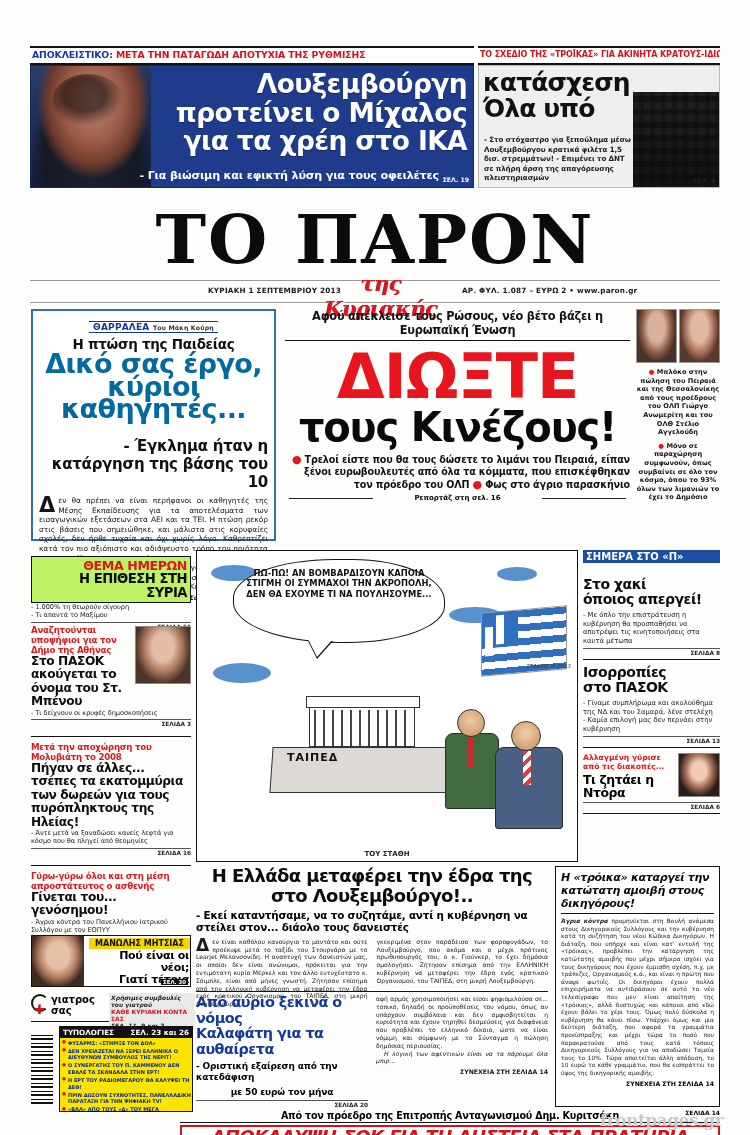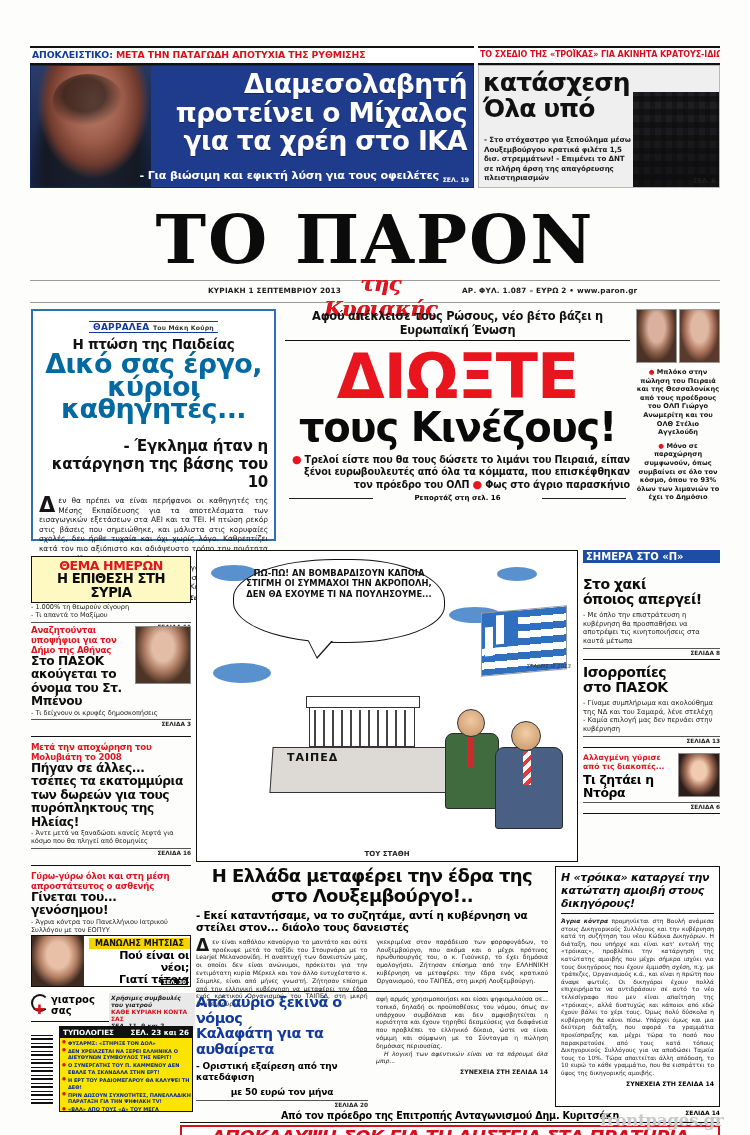--- a/index.html
+++ b/index.html
@@ -137,21 +137,21 @@
   .rt-ph{width:41px;height:52px;border:1px solid #999;}
   .rt-ph.a{background:radial-gradient(ellipse at 50% 34%,#d9b19c 0 30%,#8d6048 52%,#4a3226 70%),linear-gradient(180deg,#cfcfcf,#8e8e8e);}
   .rt-ph.b{background:radial-gradient(ellipse at 50% 34%,#e0b9a2 0 30%,#a9705a 52%,#5a3a2c 70%),linear-gradient(180deg,#d6d6d6,#8b8b8b);}
   .rt-bul{font-size:6.6px;line-height:8.6px;font-weight:bold;text-align:center;margin-top:5px;color:#141414;}
   .rt-bul .dot{color:#e8141e;}
   .t-kick-red{font-size:8.6px;font-weight:bold;color:#e0161f;line-height:10px;letter-spacing:-.2px;}
   .t-sub{font-size:6.6px;line-height:8.4px;color:#1b1b1b;letter-spacing:-.05px;}
   .t-page{text-align:right;font-size:5.8px;font-weight:bold;color:#222;border-top:1px solid #555;margin-top:2px;padding-top:1px;}
 
   #syria-box{left:31px;top:556px;width:160px;}
-  .syria-head{background:#fef9c3;border:1.5px solid #111;padding:2px 3px;text-align:center;}
+  .syria-head{background:#bef264;border:1.5px solid #111;padding:2px 3px;text-align:right;}
   .syria-l1{color:#e0161f;font-size:12.6px;font-weight:bold;line-height:13px;letter-spacing:-.4px;}
   .syria-l2{color:#0d0d0d;font-size:13.2px;font-weight:bold;line-height:14px;letter-spacing:-.5px;}
 
   #left-col{left:31px;top:625px;width:160px;}
   .lc-item{margin-bottom:5px;border-bottom:1px solid #111;padding-bottom:9px;}
   .lc-photo{float:right;width:54px;height:56px;margin:1px 0 1px 3px;border:1px solid #8a8a8a;
     background:radial-gradient(ellipse at 50% 36%,#e3bda6 0 28%,#a8765c 50%,#4c3426 72%),linear-gradient(180deg,#7fae5e,#3f6e36);}
   .lc-head{font-size:12.2px;font-weight:bold;line-height:13.4px;color:#0d0d0d;letter-spacing:-.4px;}
 
   #mitsias{left:31px;top:935px;width:160px;height:52px;border:1px solid #111;overflow:hidden;background:#fff;}
@@ -261,21 +261,21 @@
 <div id="page">
 
   <div class="abs" id="top-left-banner">
     <div class="kicker-bar">
       <span class="blue">ΑΠΟΚΛΕΙΣΤΙΚΟ:</span>
       <span class="red">ΜΕΤΑ ΤΗΝ ΠΑΤΑΓΩΔΗ ΑΠΟΤΥΧΙΑ ΤΗΣ ΡΥΘΜΙΣΗΣ</span>
     </div>
     <div class="blue-panel">
       <div class="photo"></div>
       <div class="bl-head">
-        <div>Διαμεσολαβητή</div>
+        <div>Λουξεμβούργη</div>
         <div>προτείνει ο Μίχαλος</div>
         <div>για τα χρέη στο ΙΚΑ</div>
       </div>
       <div class="bl-sub">- Για βιώσιμη και εφικτή λύση για τους οφειλέτες</div>
       <div class="abs pgref" style="right:4px;bottom:4px;">ΣΕΛ. 19</div>
     </div>
   </div>
 
   <div class="abs" id="top-right-banner">
     <div class="kicker-bar" style="text-align:center;font-size:8px;">

